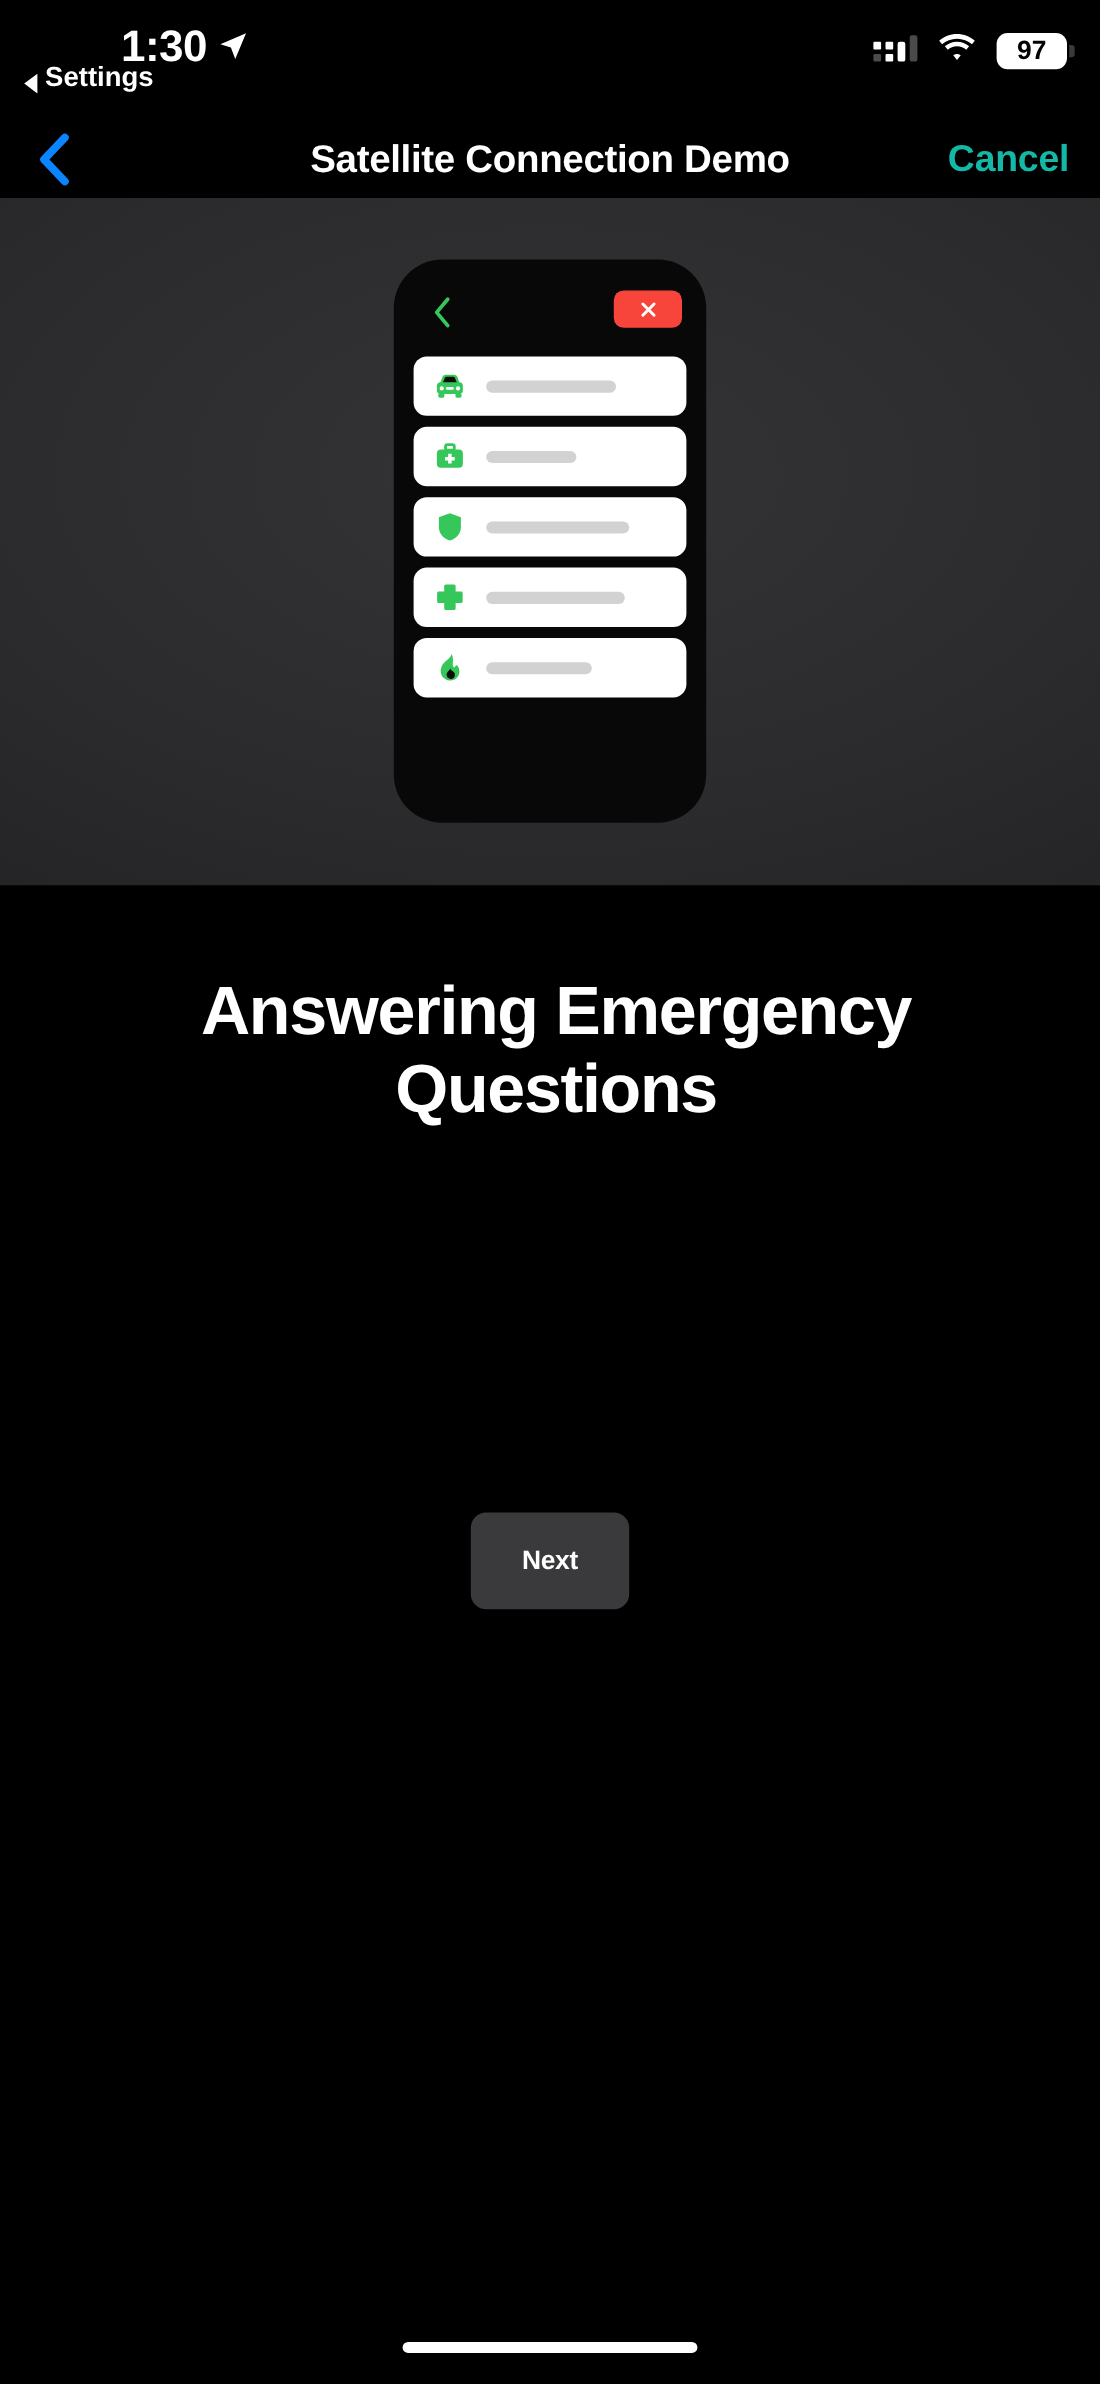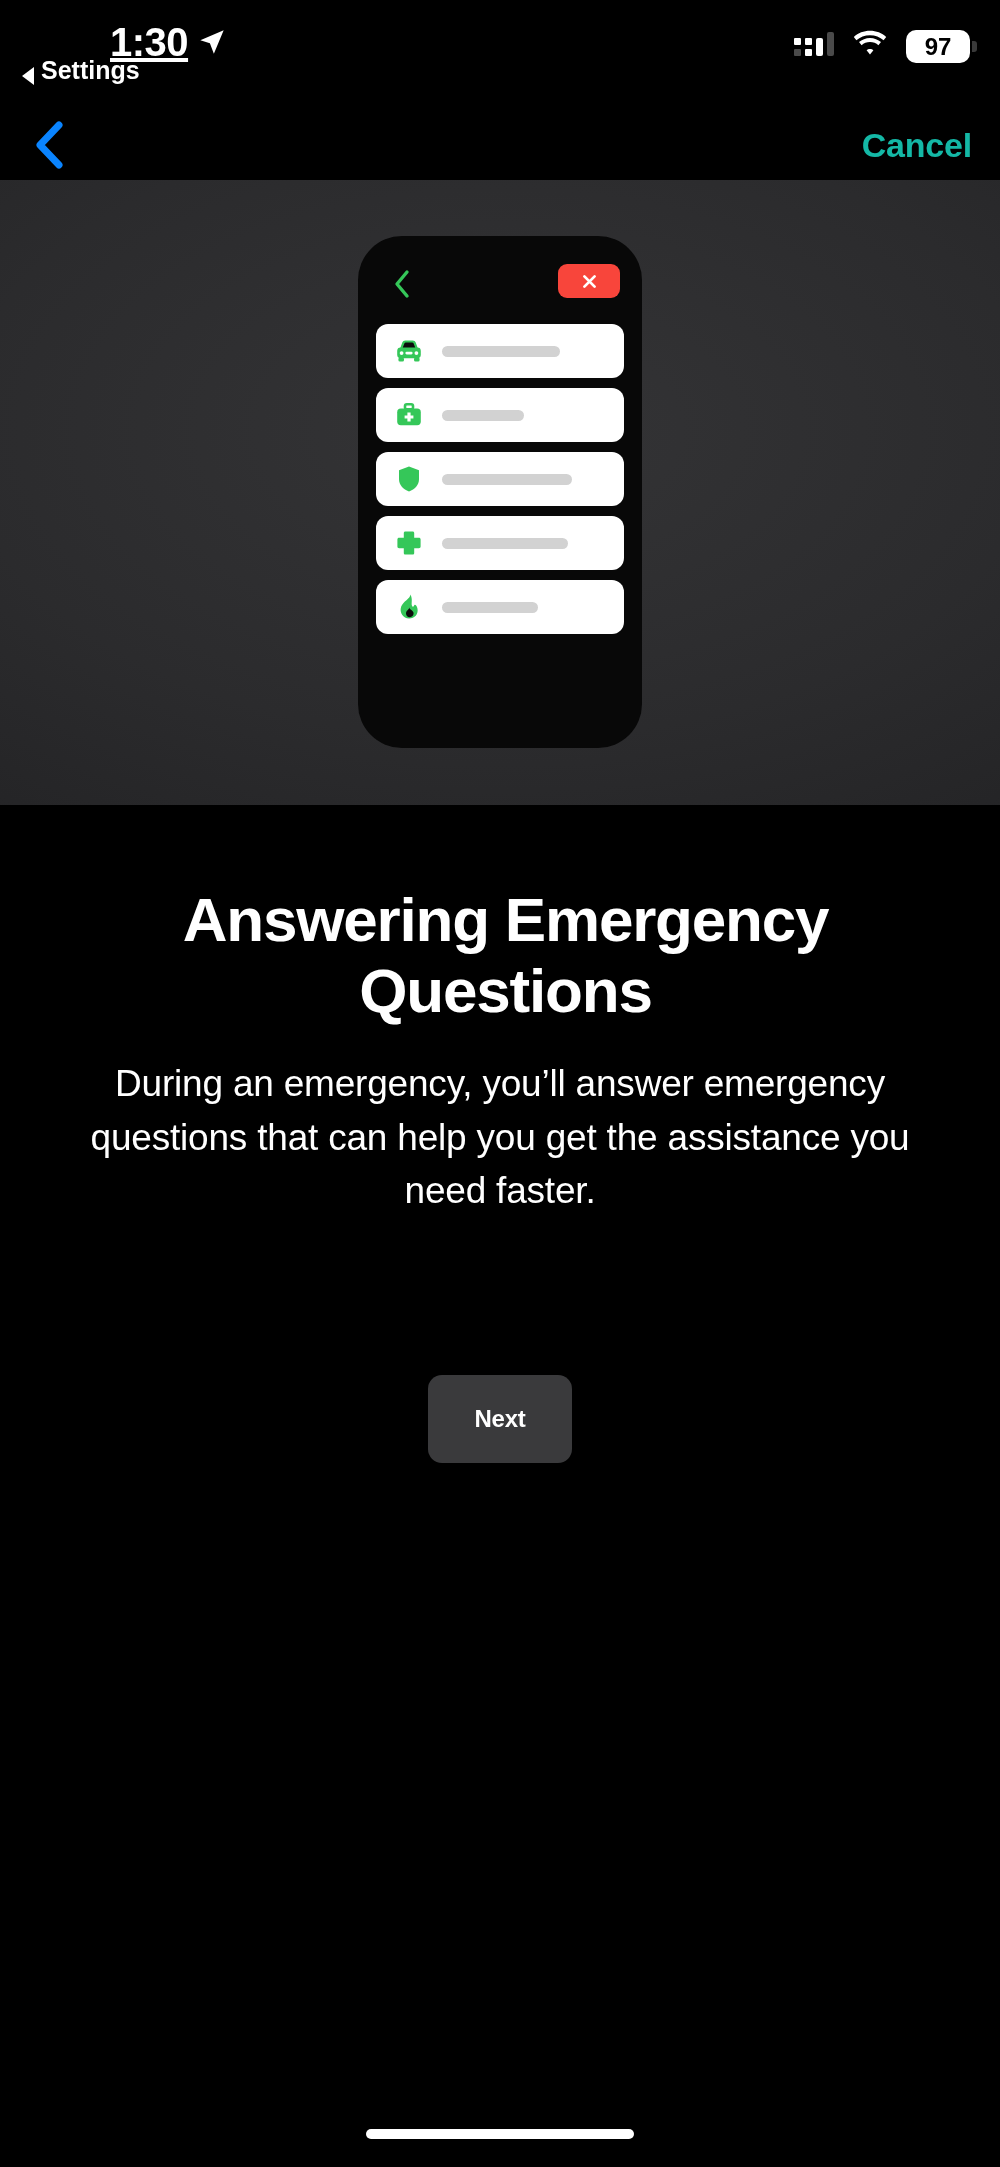--- a/index.html
+++ b/index.html
@@ -17,21 +17,21 @@
 
   
   .status-bar {
     position:absolute; top:0; left:0; width:1000px; height:110px;
     color:#fff;
   }
   .sb-time-wrap {
     position:absolute; left:110px; top:22px;
     display:flex; align-items:center; gap:10px;
   }
-  .sb-time { font-size:40px; font-weight:700; letter-spacing:-0.5px; line-height:1;text-decoration:underline; }
+  .sb-time { font-size:40px; font-weight:700; letter-spacing:-0.5px; line-height:1; }
   .sb-loc-arrow { width:28px; height:28px; display:block; }
   .sb-backapp {
     position:absolute; left:22px; top:56px;
     display:flex; align-items:flex-end; gap:7px;
     font-size:25px; font-weight:600;
   }
   .sb-backapp .tri {
     width:0;height:0;
     border-top:9px solid transparent;
     border-bottom:9px solid transparent;
@@ -186,20 +186,21 @@
       </div>
     </div>
   </div>
 
   <div class="nav-bar">
     <div class="nav-back">
       <svg width="30" height="48" viewBox="0 0 30 48">
         <path d="M25 4 L6 24 L25 44" stroke="#0a84ff" stroke-width="7" stroke-linecap="round" stroke-linejoin="round" fill="none"></path>
       </svg>
     </div>
+    <div class="nav-title">Satellite Connection Demo</div>
     <div class="nav-cancel">Cancel</div>
   </div>
 
   <div class="illus">
     <div class="phone">
 
       <div class="phone-top">
         <div class="phone-back">
           <svg width="18" height="30" viewBox="0 0 18 30">
             <path d="M14 3 L4 15 L14 27" stroke="#35c759" stroke-width="3.4" stroke-linecap="round" stroke-linejoin="round" fill="none"></path>
@@ -268,20 +269,19 @@
           </span>
           <span class="pbar" style="width:96px"></span>
         </div>
 
       </div>
     </div>
   </div>
 
   <div class="content">
     <div class="headline">Answering Emergency Questions</div>
-    <div class="body-copy">During an emergency, you’ll answer emergency questions that can help you get the assistance you need faster.</div>
     <div class="next-btn">
       <span>Next</span>
     </div>
     <div class="home-indicator"></div>
   </div>
 
 </div>
 
 </body></html>

